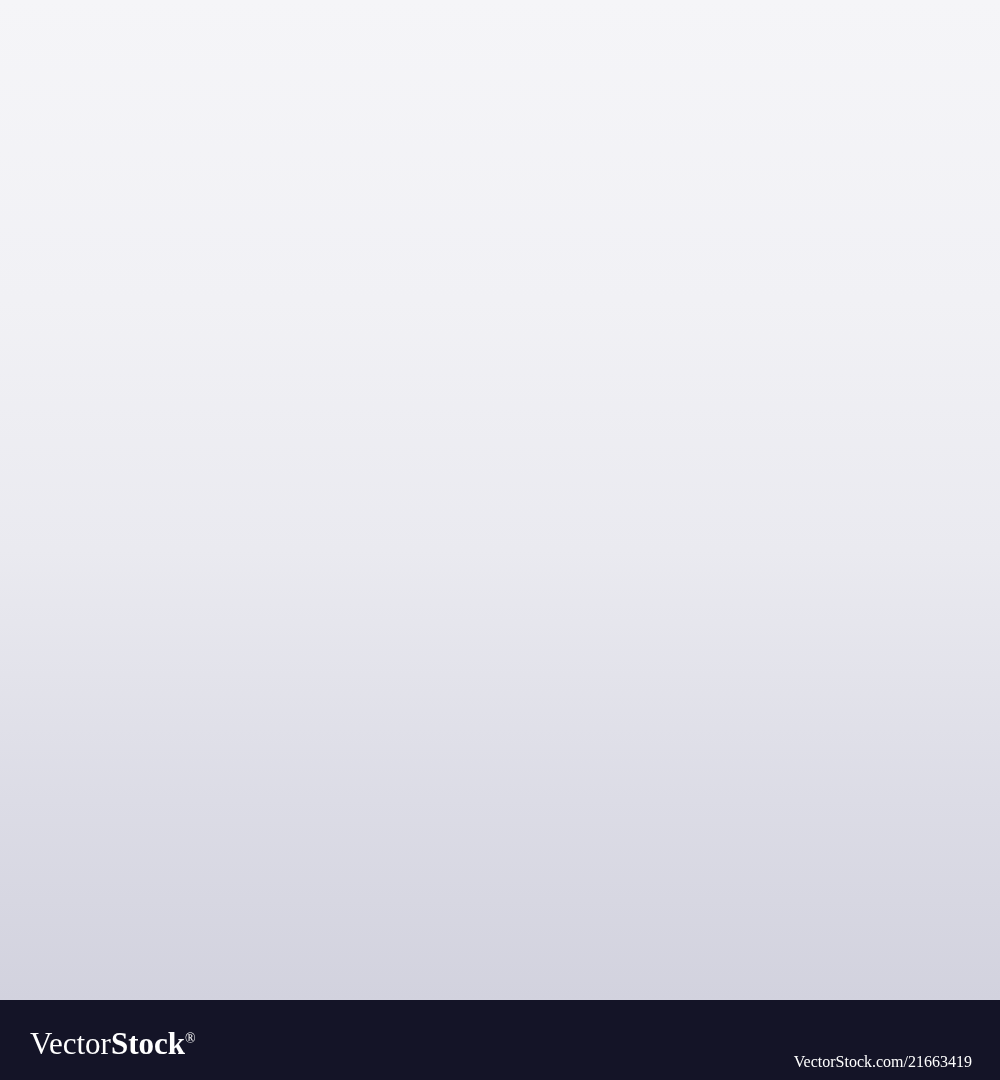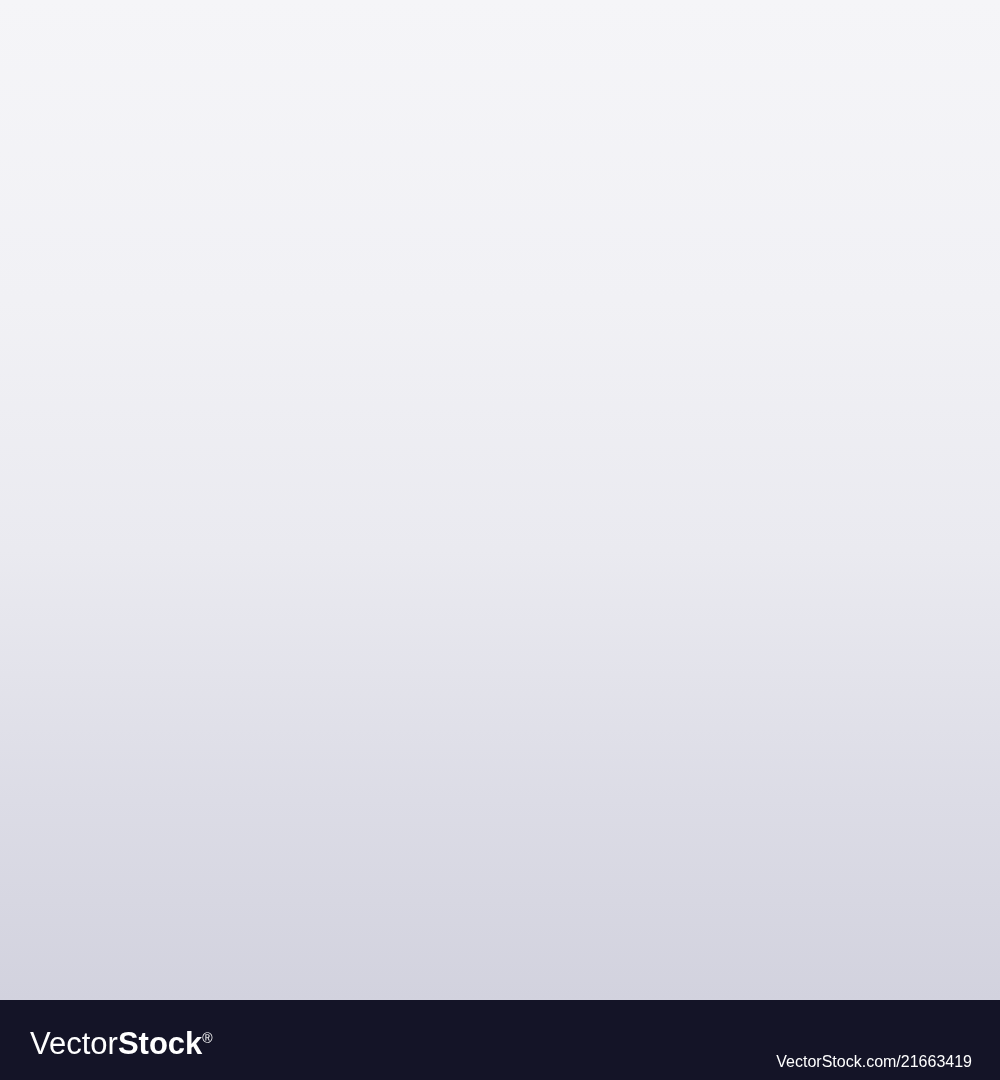--- a/index.html
+++ b/index.html
@@ -1,18 +1,18 @@
 <!DOCTYPE html>
 <html><head>
 <meta charset="utf-8">
 <title>Business Schedule Infographic</title>
 <style>
   html,body{margin:0;padding:0;background:#fff;}
   body{width:1000px;height:1080px;overflow:hidden;font-family:"Liberation Sans",sans-serif;}
-  #stage{position:relative;width:1000px;height:1080px;}
+  #stage{position:relative;width:1000px;height:1080px;font-family:Liberation Serif, serif;}
   #board{position:absolute;left:0;top:0;width:1000px;height:1000px;overflow:hidden;
          background:linear-gradient(180deg,#f5f5f8 0%,#f1f1f5 30%,#eaeaf0 55%,#dcdce6 80%,#d2d2de 100%);}
   #art{position:absolute;left:0;top:0;}
   .footer{position:absolute;left:0;top:1000px;width:1000px;height:80px;background:#141427;}
   .wm{position:absolute;color:#fff;}
   #wm-logo{left:30px;top:1026px;font-size:31px;letter-spacing:0px;white-space:nowrap;}
   #wm-logo .thin{font-weight:300;}
   #wm-logo .bold{font-weight:700;}
   #wm-logo .reg{font-size:14px;vertical-align:super;font-weight:400;}
   #wm-url{right:28px;top:1053px;font-size:16px;white-space:nowrap;}

